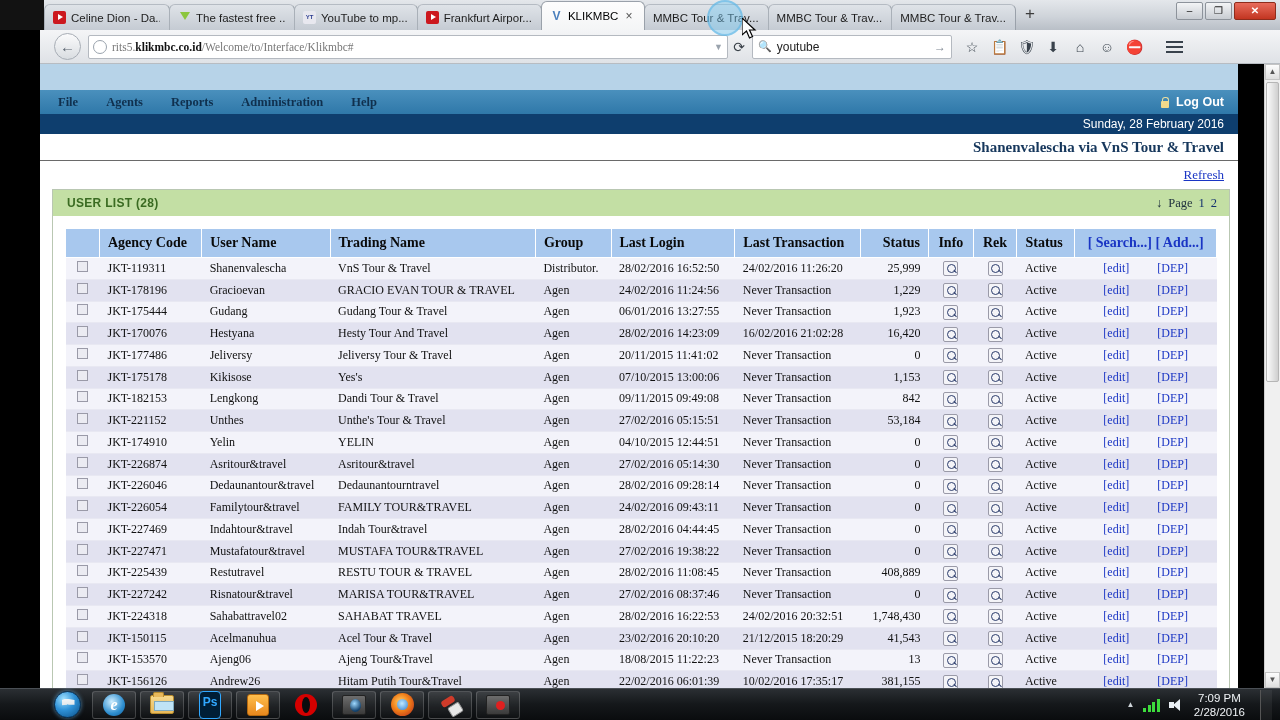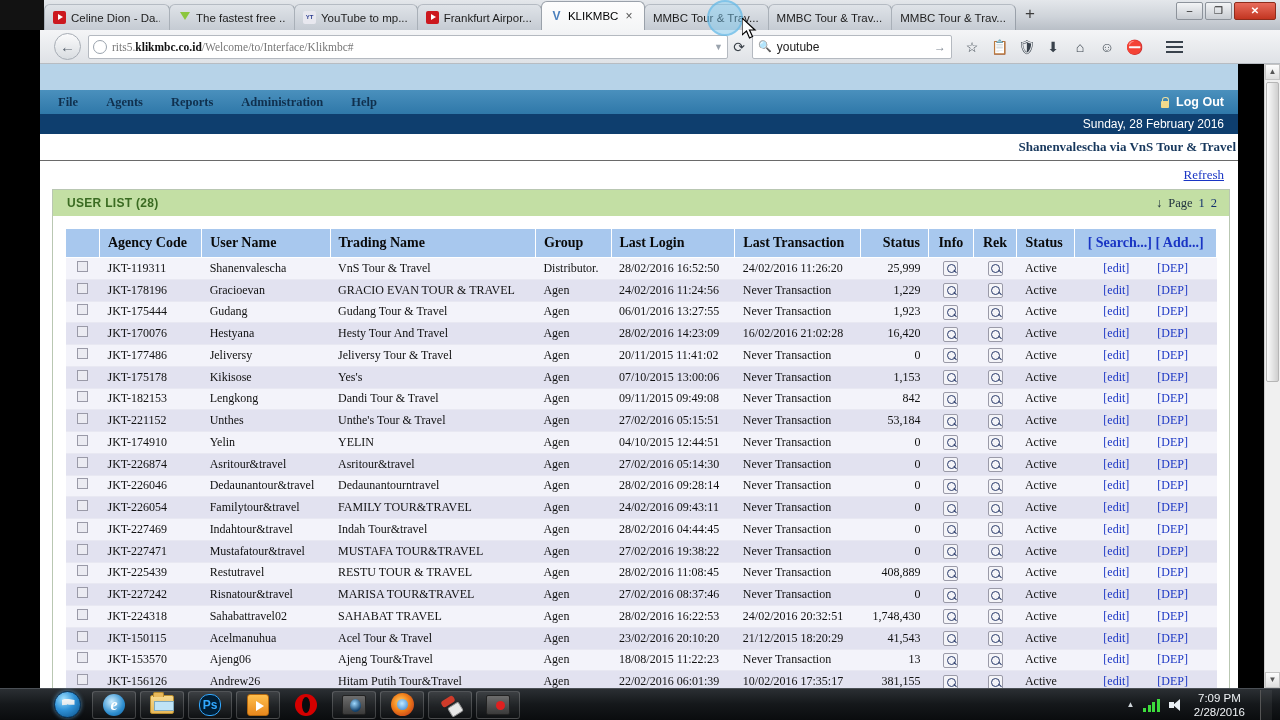--- a/index.html
+++ b/index.html
@@ -126,22 +126,22 @@
   }
   .lock { width: 11px; height: 13px; position: relative; }
   .lock::before { content:""; position:absolute; left:1.5px; top:5px; width:8px; height:7px; background:#f2d98a; border-radius:1px; }
   .lock::after { content:""; position:absolute; left:3px; top:1px; width:5px; height:6px; border:1.6px solid #eadfa0; border-bottom:none; border-radius:3px 3px 0 0; }
   .datebar {
     height: 20px; background: #0e3e6e; color: #fff; font-size: 12px;
     display:flex; align-items:center; justify-content:flex-end; padding-right: 14px;
     font-family: "Liberation Sans", sans-serif;
   }
   .userbar {
-    height: 27px; background: #fff; color: #16375c; font-size: 13px; font-weight: bold;
-    display:flex; align-items:center; justify-content:flex-end; padding-right: 2px;
+    height: 27px; background: #fff; color: #16375c; font-size: 15px; font-weight: bold;
+    display:flex; align-items:center; justify-content:flex-end; padding-right: 14px;
     font-family: "Liberation Serif", serif;
     border-bottom: 1px solid #6a6a6a;
   }
   .refreshrow { height: 28px; display:flex; align-items:center; justify-content:flex-end; padding-right: 14px; background:#fff; }
   .refreshrow a { color: #1a35c4; font-size: 13px; font-family: "Liberation Serif", serif; }
 
   .panel { margin: 0 8px 0 12px; border: 1px solid #b9c7b2; background: #fff; }
   .panel-head {
     height: 26px; background: #c3dfa4;
     display: flex; align-items: center; justify-content: space-between;
@@ -233,21 +233,21 @@
   }
   .tbtn.plain { border-color: transparent; background: transparent; }
   .ic-ie { width:22px;height:22px;border-radius:50%;
     background: radial-gradient(circle at 40% 35%, #cfeeff, #2f8fd0 60%, #0d5a96);
     position:relative; }
   .ic-ie::after{content:"e"; position:absolute; inset:0; color:#fff; font-size:16px; font-weight:bold;
     font-family:"Liberation Serif",serif; text-align:center; line-height:22px; font-style: italic;}
   .ic-folder { width:24px;height:19px;background:linear-gradient(#f6d98d,#e8b95b);border:1px solid #b88c2d;border-radius:2px;position:relative;}
   .ic-folder::before{content:"";position:absolute;left:2px;top:-4px;width:9px;height:4px;background:#e8b95b;border:1px solid #b88c2d;border-bottom:none;border-radius:2px 2px 0 0;}
   .ic-folder::after{content:"";position:absolute;left:3px;bottom:2px;width:18px;height:8px;background:#bfe3f5;border:1px solid #7fa9bd;}
-  .ic-ps { width:22px;height:22px;background:#001e36;border:1px solid #31a8ff;border-radius:10px;color:#31a8ff;
+  .ic-ps { width:22px;height:28px;background:#001e36;border:1px solid #31a8ff;border-radius:4px;color:#31a8ff;
      font-size:12px;font-weight:bold;text-align:center;line-height:20px;font-family:"Liberation Sans",sans-serif;}
   .ic-wmp { width:22px;height:22px;border-radius:3px;background:linear-gradient(#ffbf4d,#e8881d);position:relative;border:1px solid #b5690f;}
   .ic-wmp::after{content:"";position:absolute;left:8px;top:6px;border-left:8px solid #fff;border-top:5px solid transparent;border-bottom:5px solid transparent;}
   .ic-opera { width:22px;height:22px;border-radius:50%;background:#d50000;position:relative;}
   .ic-opera::after{content:"";position:absolute;left:7px;top:3px;width:8px;height:16px;border-radius:50%;background:#0a0c0e;}
   .ic-cam { width:24px;height:20px;background:linear-gradient(#6d6d6d,#3a3a3a);border:1px solid #222;border-radius:2px;position:relative;}
   .ic-cam::after{content:"";position:absolute;left:7px;top:3px;width:11px;height:13px;border-radius:50%;background:radial-gradient(circle at 40% 35%,#9fd9ff,#12406b 70%);}
   .ic-ff { width:23px;height:23px;border-radius:50%;background:radial-gradient(circle at 42% 40%,#ffd36b 0%, #f07e18 45%, #c8451a 80%);position:relative;}
   .ic-ff::after{content:"";position:absolute;left:6px;top:6px;width:11px;height:11px;border-radius:50%;background:radial-gradient(circle at 45% 40%,#bfe9ff,#2f7fd0);}
   .ic-ccl { width:23px;height:22px;position:relative;}

